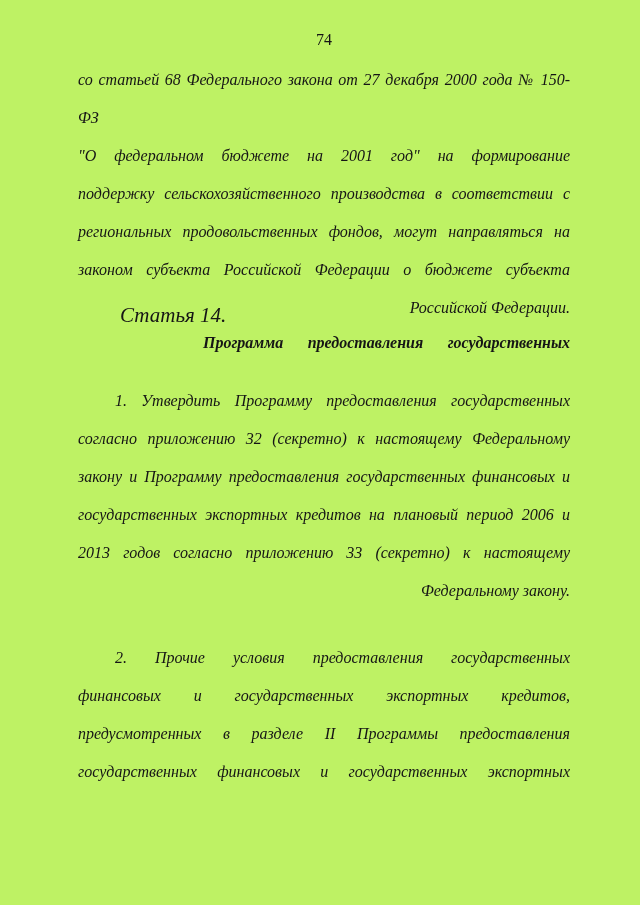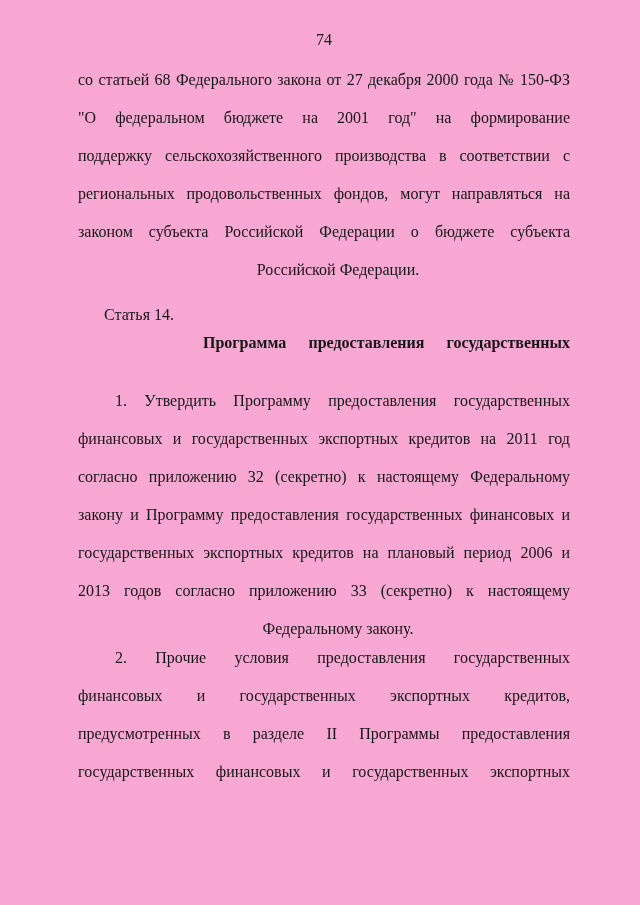--- a/index.html
+++ b/index.html
@@ -4,35 +4,35 @@
 <style>
   html, body {
     margin: 0;
     padding: 0;
     background: #ffffff;
   }
   .page {
     position: relative;
     width: 640px;
     height: 905px;
-    background: #f9a8d4;
+    background: #bef264;
     color: #151515;
     font-family: "Liberation Serif", "DejaVu Serif", serif;
     overflow: hidden;
   }
   .pagenum {
     position: absolute;
     top: 30px;
     left: 78px;
     width: 492px;
     text-align: center;
     font-size: 16px;
     line-height: 20px;
   }
-  .text-body { position: absolute; top: 0; left: 0; width: 640px; height: 734px; }
+  .text-body { position: absolute; top: 0; left: 0; width: 640px; height: 734px; font-style: italic; }
   .block {
     position: absolute;
     left: 78px;
     width: 492px;
     font-size: 16px;
   }
   
   .text-body .block:nth-child(1) { top: 61px;  }
   .text-body .block:nth-child(2) { top: 305px; }
   .text-body .block:nth-child(3) { top: 382px; }
@@ -40,30 +40,30 @@
 
   .bline {
     line-height: 38px;
     white-space: nowrap;
   }
   .bline.just {
     white-space: normal;
     text-align: justify;
     text-align-last: justify;
   }
-  .bline.left { text-align: center; white-space: normal; margin-left: 28px; }
+  .bline.left { text-align: right; white-space: normal; margin-left: 28px; }
   .bline.ind  { text-indent: 37px; }
 
   .heading { }
   .heading-label {
     position: absolute;
-    left: 26px;
+    left: 42px;
     top: 0;
     line-height: 20px;
-    font-size: 16px;
+    font-size: 21px;
   }
   .heading-lines { margin-left: 125px; }
   .hline {
     font-weight: bold;
     font-size: 16px;
     line-height: 20px;
     margin-top: 28px;
   }
   .hline.just {
     text-align: justify;
@@ -86,21 +86,20 @@
         <div class="bline left">Российской Федерации.</div>
       </div>
       <div class="block heading">
         <span class="heading-label">Статья 14.</span>
         <div class="heading-lines">
           <div class="hline just">Программа предоставления государственных</div>
         </div>
       </div>
       <div class="block paragraph">
         <div class="bline just ind">1. Утвердить Программу предоставления государственных</div>
-        <div class="bline just">финансовых и государственных экспортных кредитов на 2011 год</div>
         <div class="bline just">согласно приложению 32 (секретно) к настоящему Федеральному</div>
         <div class="bline just">закону и Программу предоставления государственных финансовых и</div>
         <div class="bline just">государственных экспортных кредитов на плановый период 2006 и</div>
         <div class="bline just">2013 годов согласно приложению 33 (секретно) к настоящему</div>
         <div class="bline left">Федеральному закону.</div>
       </div>
       <div class="block paragraph">
         <div class="bline just ind">2. Прочие условия предоставления государственных</div>
         <div class="bline just">финансовых и государственных экспортных кредитов,</div>
         <div class="bline just">предусмотренных в разделе II Программы предоставления</div>

